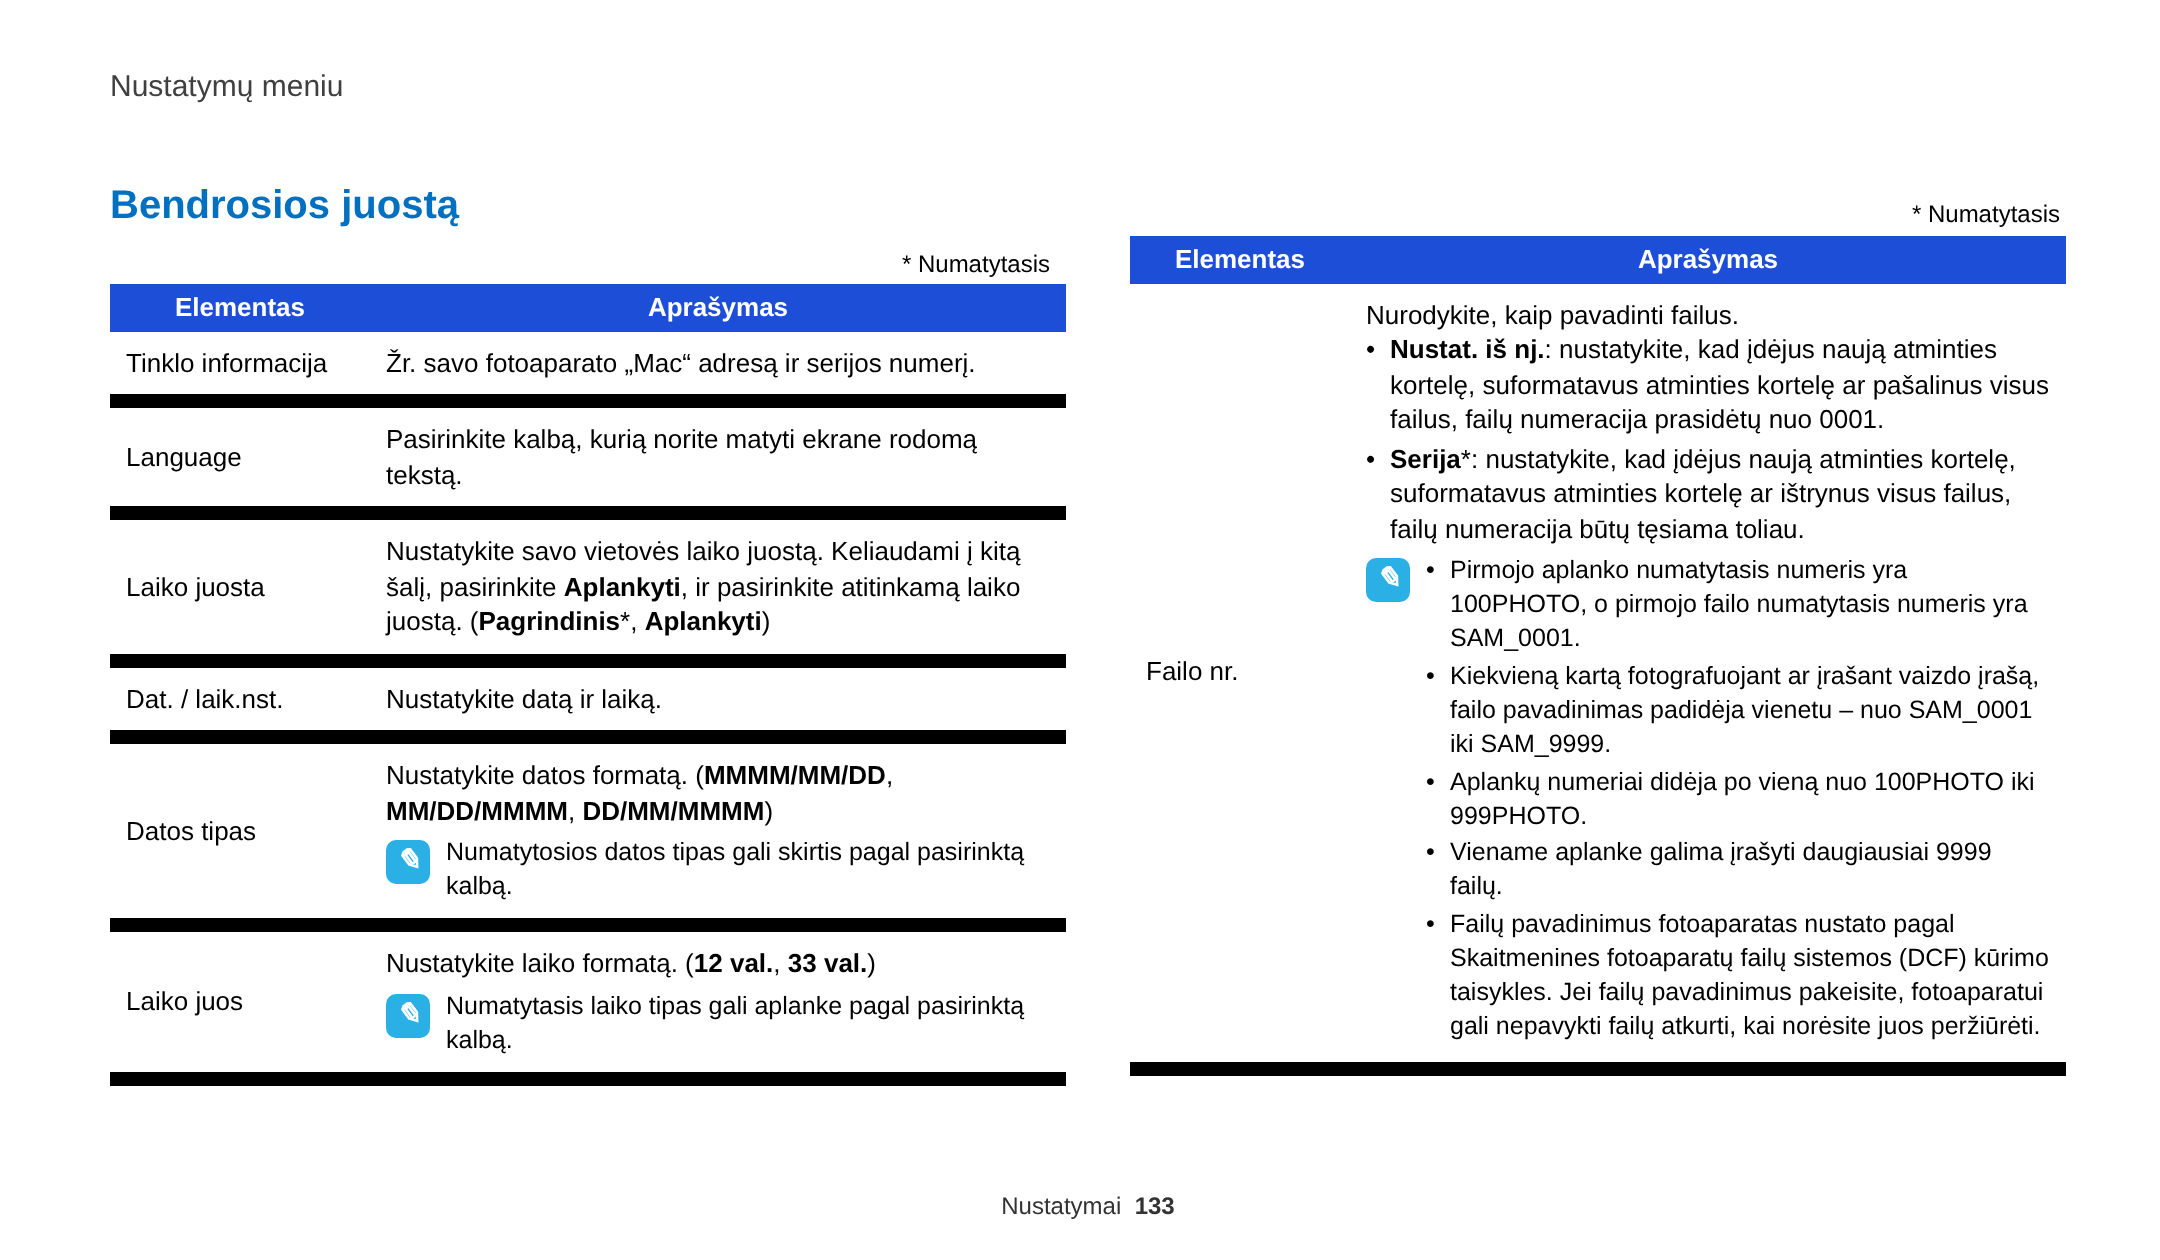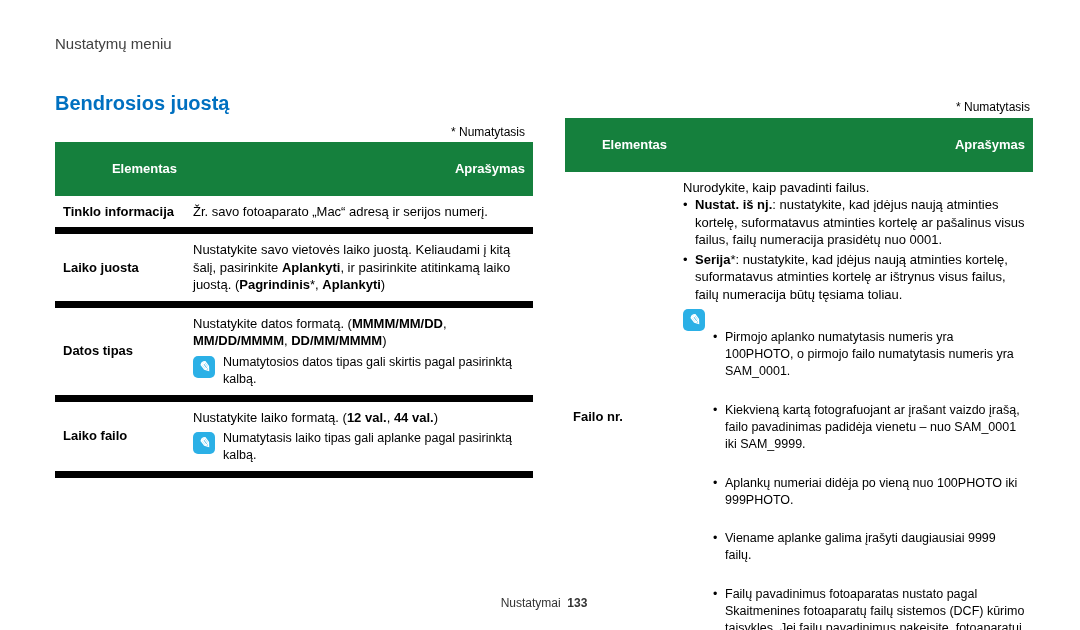--- a/index.html
+++ b/index.html
@@ -54,35 +54,35 @@
     position: absolute;
     top: 118px;
     left: 565px;
     width: 468px;
     border-collapse: collapse;
     font-size: 13px;
     line-height: 1.35;
   }
   table { border-collapse: collapse; }
   th {
-    background: #15803d;
+    background: #1d4ed8;
     color: #fff;
-    text-align: right;
-    padding: 18px 8px;
+    text-align: center;
+    padding: 3px 8px;
     font-weight: 700;
     font-size: 13px;
   }
   td {
     padding: 7px 8px;
     vertical-align: middle;
     border-bottom: 7px solid #000000;
   }
   td.elem {
     width: 130px;
-    font-weight: 700;
+    font-weight: 400;
     vertical-align: middle;
   }
   .table-right td.elem { width: 110px; }
   .note-box {
     display: flex;
     align-items: flex-start;
     gap: 8px;
     margin-top: 4px;
   }
   .note-icon {
@@ -120,21 +120,20 @@
   }
   ul.sub-bullets {
     list-style: none;
     padding-left: 0;
     font-size: 12.5px;
   }
   ul.sub-bullets > li {
     padding-left: 12px;
     position: relative;
     margin-bottom: 2px;
-    margin-top: 22px;
   }
   ul.sub-bullets > li::before {
     content: "•";
     position: absolute;
     left: 0;
     top: 0;
   }
   .footer {
     position: absolute;
     bottom: 20px;
@@ -167,42 +166,50 @@
   <tbody>
       <tr>
     <th>Elementas</th>
     <th>Aprašymas</th>
   </tr>
   <tr>
     <td class="elem">Tinklo informacija</td>
     <td>Žr. savo fotoaparato „Mac“ adresą ir serijos numerį.</td>
   </tr>
   <tr>
+    <td class="elem">Language</td>
+    <td>Pasirinkite kalbą, kurią norite matyti ekrane rodomą tekstą.</td>
+  </tr>
+  <tr>
     <td class="elem">Laiko juosta</td>
     <td>
       <span>Nustatykite savo vietovės laiko juostą. Keliaudami į kitą šalį, pasirinkite </span><b>Aplankyti</b><span>, ir pasirinkite atitinkamą laiko juostą. (</span><b>Pagrindinis</b><span>*, </span><b>Aplankyti</b><span>)</span>
     </td>
+  </tr>
+  <tr>
+    <td class="elem">Dat. / laik.nst.</td>
+    <td>Nustatykite datą ir laiką.</td>
   </tr>
   <tr>
     <td class="elem">Datos tipas</td>
     <td>
       <div>
         <span>Nustatykite datos formatą. (</span><b>MMMM/MM/DD</b><span>, </span><b>MM/DD/MMMM</b><span>, </span><b>DD/MM/MMMM</b><span>)</span>
       </div>
       <div class="note-box">
         <div class="note-icon">✎</div>
         <div class="note-text">Numatytosios datos tipas gali skirtis pagal pasirinktą kalbą.</div>
       </div>
     </td>
   </tr>
   <tr>
-    <td class="elem">Laiko failo</td>
+    <td class="elem">Laiko juos</td>
     <td>
       <div>
-        <span>Nustatykite laiko formatą. (</span><b>12 val.</b><span>, </span><b>44 val.</b><span>)</span>
+        <span>Nustatykite laiko formatą. (</span><b>12 val.</b><span>, </span><b>33 val.</b><span>)</span>
       </div>
       <div class="note-box">
         <div class="note-icon">✎</div>
         <div class="note-text">Numatytasis laiko tipas gali aplanke pagal pasirinktą kalbą.</div>
       </div>
     </td>
   </tr>
 </tbody>
   </table>
 

